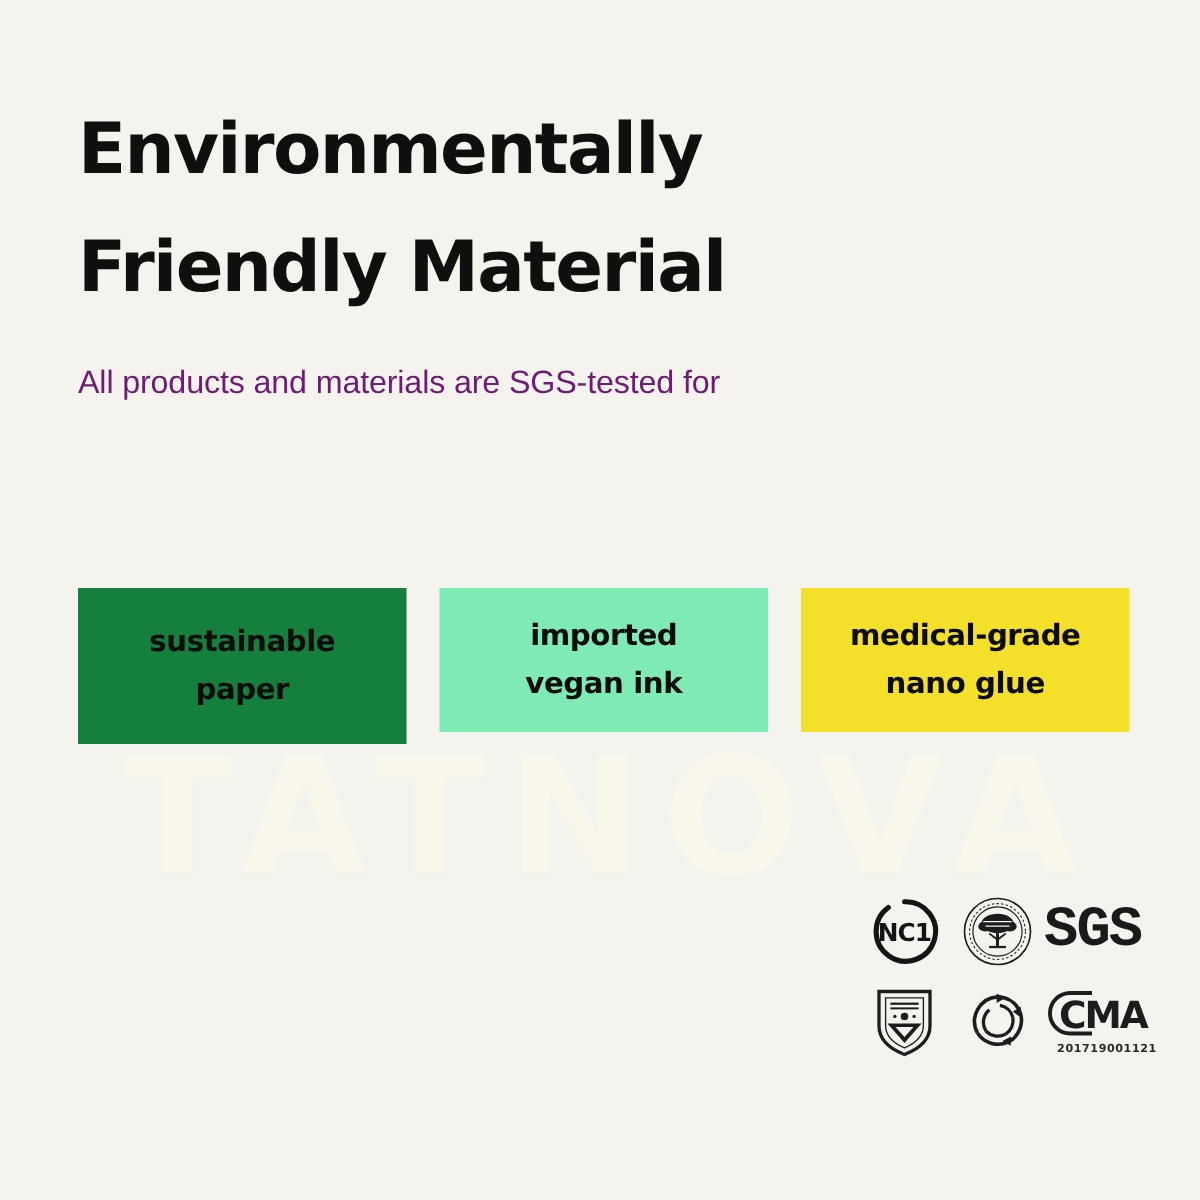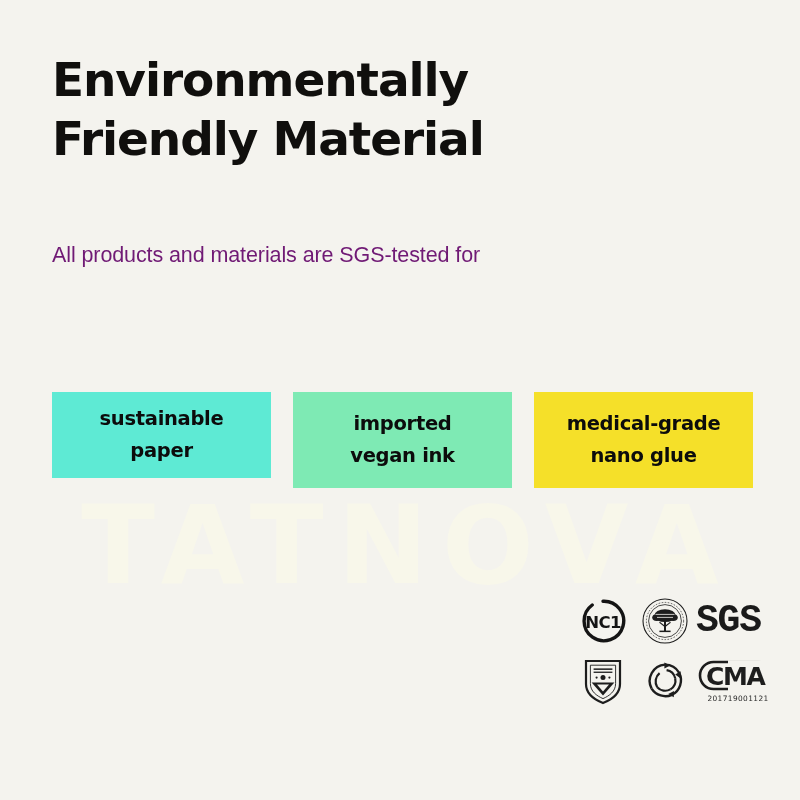--- a/index.html
+++ b/index.html
@@ -53,21 +53,21 @@
     top: 50px;
     width: 680px;
     font-family: "DejaVu Sans", sans-serif;
     font-size: 47px;
     font-weight: 700;
     line-height: 1.26;
     letter-spacing: -1.1px;
     color: #100f0d;
     z-index: 2;
   }
-  .heading .line { display: block; }
+  .heading .line { display: block; margin-top: 20px; }
 
   
   .subcopy {
     position: absolute;
     left: 52px;
     top: 236px;
     width: 600px;
     font-family: "Liberation Sans", sans-serif;
     font-size: 21.5px;
     font-weight: 400;
@@ -100,21 +100,21 @@
     font-family: "DejaVu Sans", sans-serif;
     font-size: 19.5px;
     font-weight: 700;
     line-height: 1.62;
     letter-spacing: -0.3px;
     color: #0c0c0c;
     padding: 0 6px;
   }
   .badge + .badge { margin-left: 22px; }
 
-  .badge-a { height: 86px; background: #5eead4; }
+  .badge-a { height: 104px; background: #15803d; }
   .badge-b { height: 96px; background: #7eeab4; }
   .badge-c { height: 96px; background: #f5e029; text-align: center; }
 
   .badge .bline { display: block; white-space: nowrap; }
 
   
   .certs {
     position: absolute;
     left: 572px;
     top: 592px;
@@ -158,21 +158,21 @@
   .cma-wrap {
     display: flex;
     flex-direction: column;
     align-items: center;
     justify-content: center;
     width: 84px;
   }
   .cma-number {
     font-family: "DejaVu Sans", sans-serif;
     font-size: 7.4px;
-    font-weight: 400;
+    font-weight: 700;
     letter-spacing: 0.4px;
     color: #2a2a2a;
     margin-top: 1px;
     white-space: nowrap;
     text-align: center;
   }
   svg { display: block; }
 </style>
 </head>
 <body>

